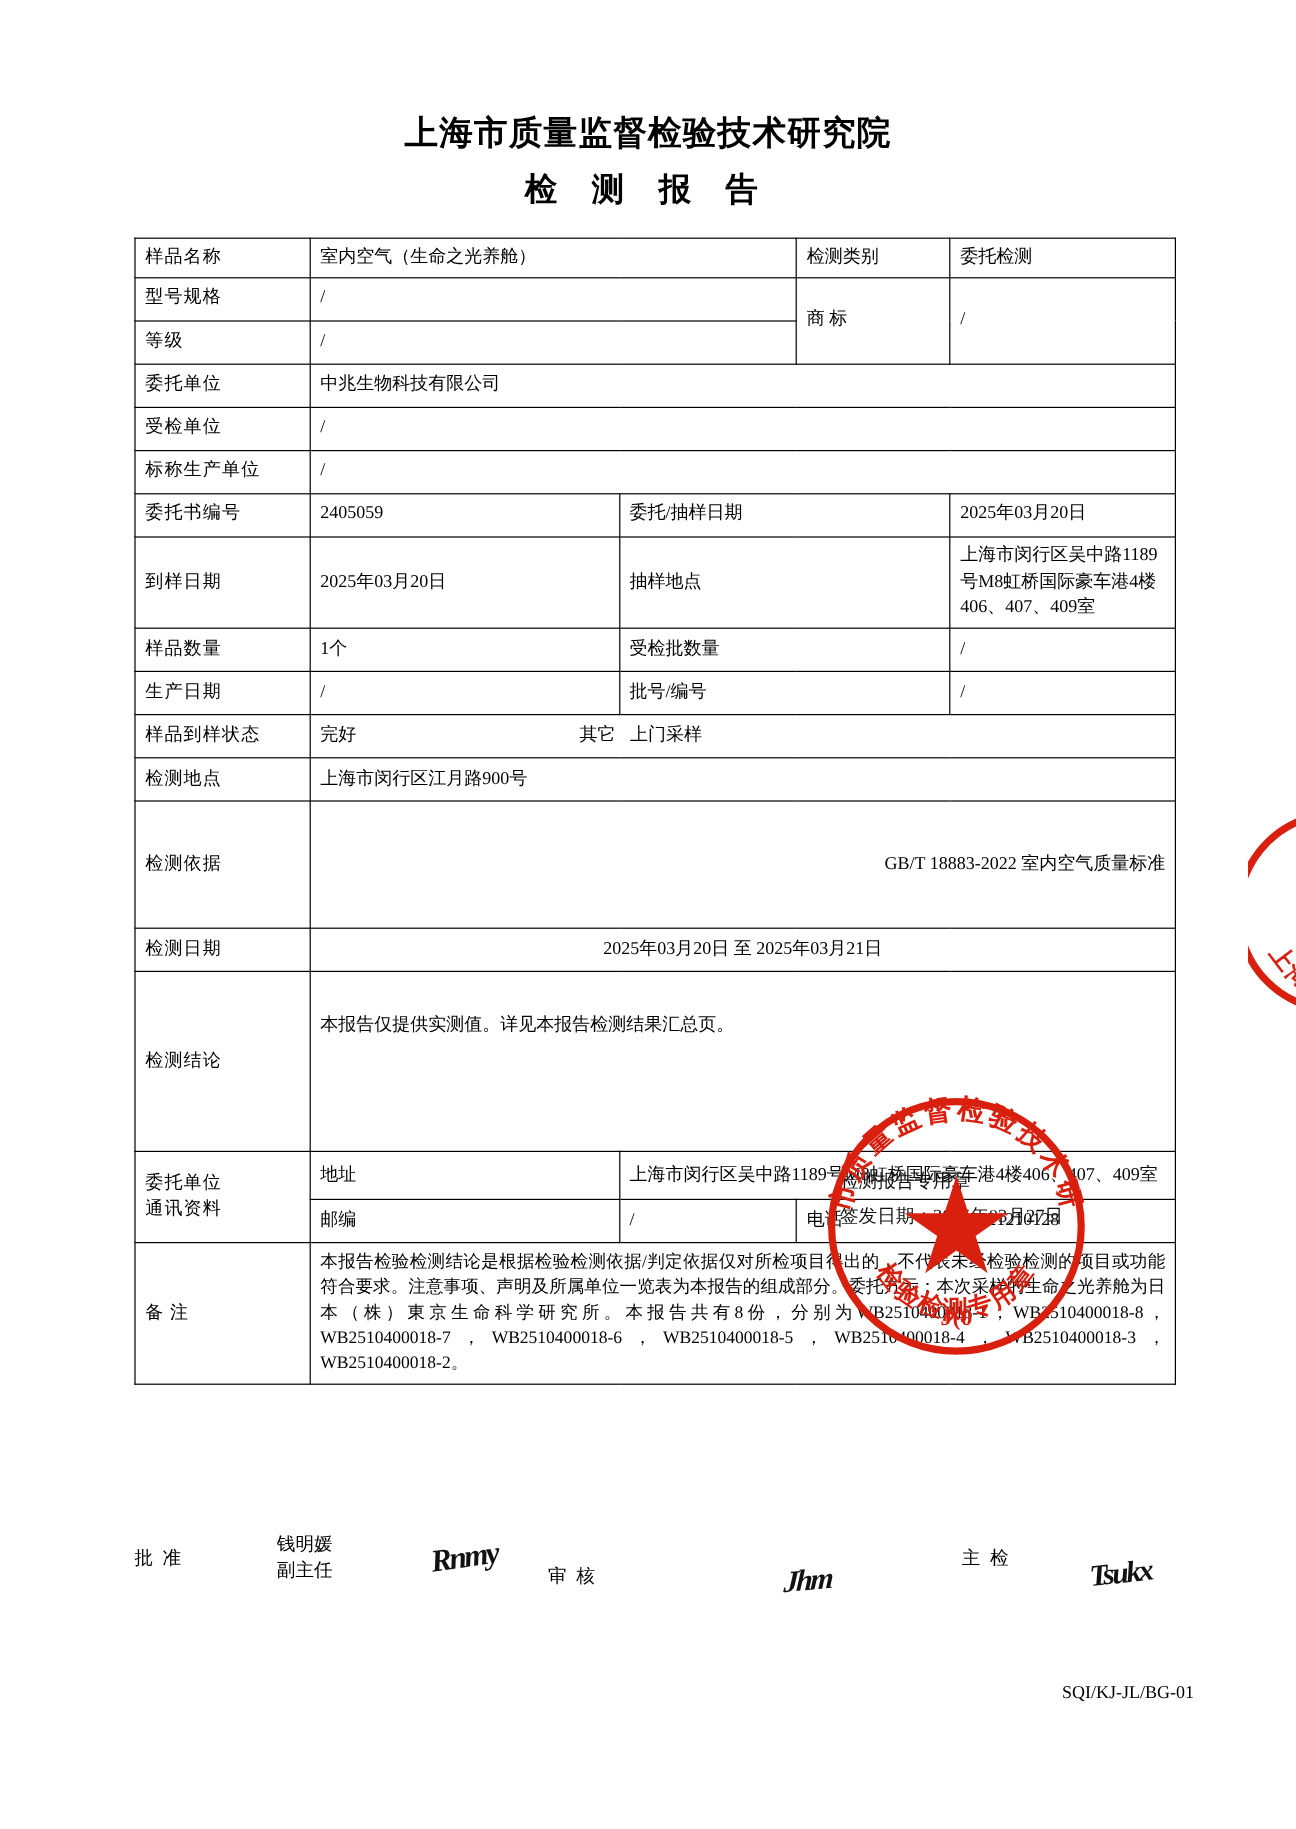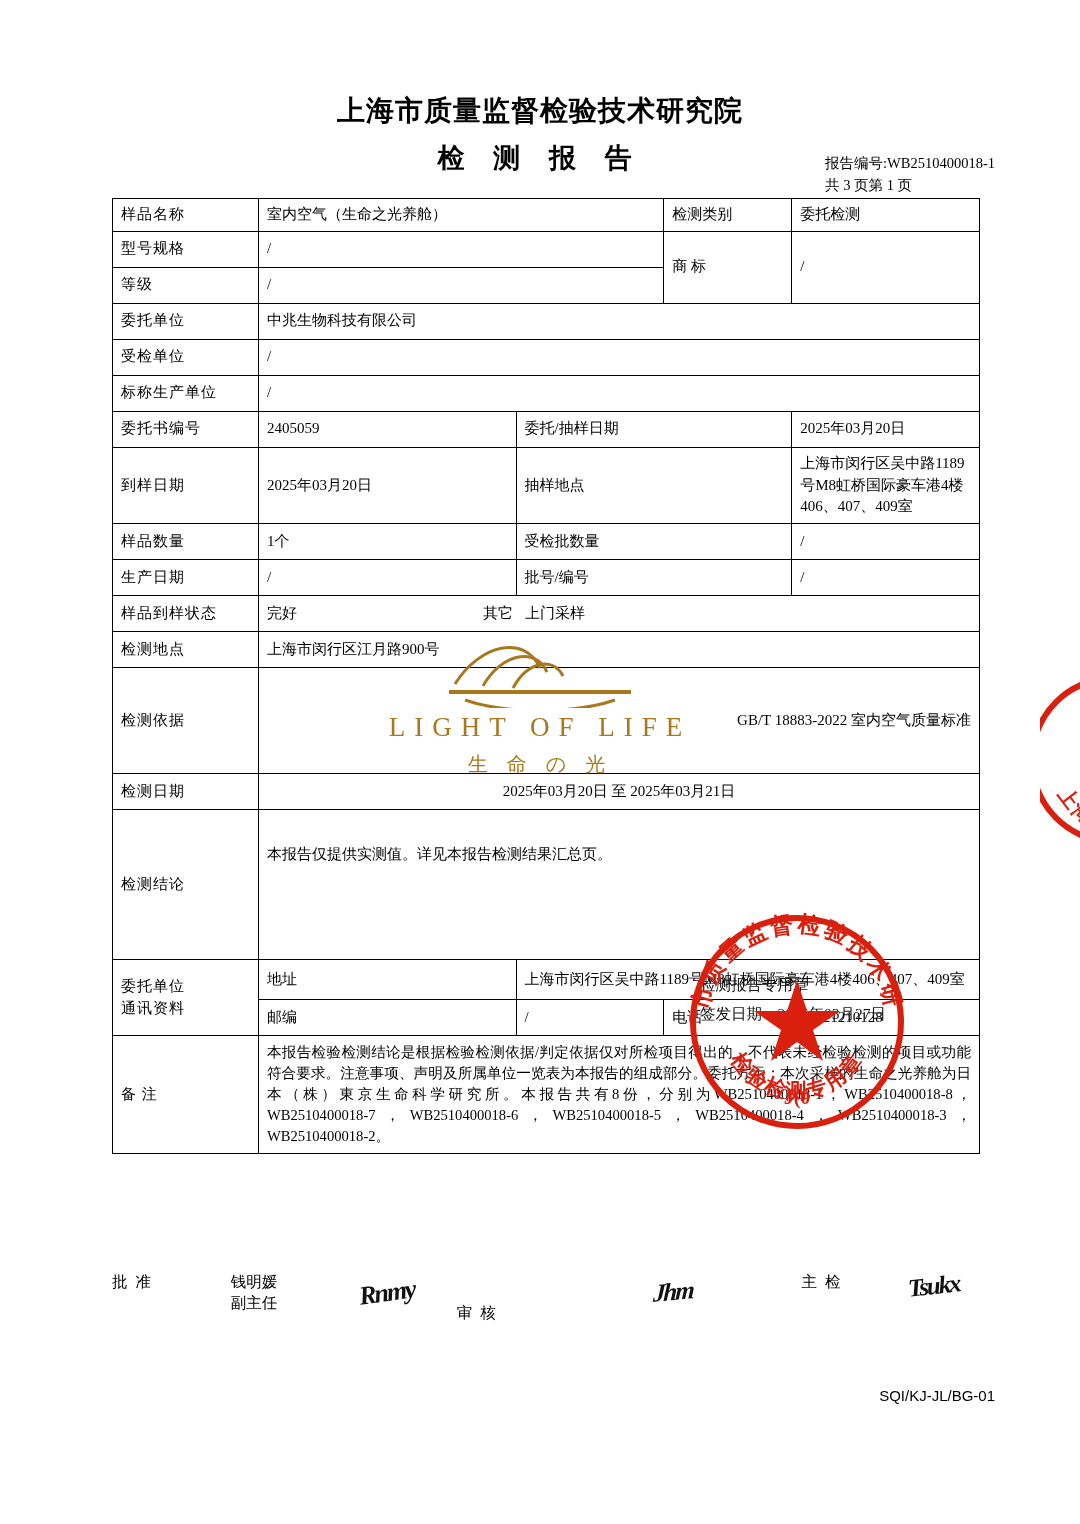--- a/index.html
+++ b/index.html
@@ -63,21 +63,21 @@
   .notes { font-size: 14.6px; line-height: 1.5; text-align: justify; }
 
   .sign-row {
     position: absolute;
     left: 112px;
     top: 1272px;
     width: 880px;
     font-family: "Liberation Serif", serif;
     font-size: 15.5px;
   }
-  .sign-grid { display: flex; align-items: flex-start; }
+  .sign-grid { display: flex; align-items: center; }
   .sign-cell { position: relative; }
   .sc1 { width: 112px; }
   .sc2 { width: 250px; }
   .sc3 { width: 112px; margin-top: 31px; }
   .sc4 { width: 250px; }
   .sc5 { width: 80px; }
   .sign-label { letter-spacing: 2px; }
   .sign-name { margin-left: 12px; }
   .sign-sub { margin-left: 12px; }
 
@@ -90,22 +90,22 @@
     font-size: 26px;
     letter-spacing: -2px;
     white-space: nowrap;
   }
   .sig2 { transform: rotate(-5deg) skewX(-8deg); font-size: 25px; }
   .sig3 { transform: rotate(-6deg); font-size: 25px; }
 
   .footer-code {
     position: absolute;
     right: 85px;
-    bottom: 88px;
-    font-family: Liberation Sans, sans-serif;
+    bottom: 72px;
+    font-family: Liberation Serif, serif;
     font-size: 15px;
   }
 
   
   .watermark {
     position: absolute;
     left: 0; right: 0;
     top: 628px;
     text-align: center;
     pointer-events: none;
@@ -167,24 +167,20 @@
 </head>
 <body>
 
 <div class="page">
 
   <div class="title-block">
     <div class="org-title">上海市质量监督检验技术研究院</div>
     <div class="report-title">检 测 报 告</div>
   </div>
 
-  <div class="report-meta">
-    <div><span>报告编号:</span><span>WB2510400018-1</span></div>
-    <div>共 3 页第 1 页</div>
-  </div>
 
   <table class="main">
     <colgroup>
       <col style="width:146px">
       <col style="width:258px">
       <col style="width:148px">
       <col style="width:128px">
       <col style="width:188px">
     </colgroup>
     <tbody>
@@ -307,35 +303,20 @@
         <div class="sign-label">主 检</div>
       </div>
       <div class="sign-cell" style="width:120px;position:relative;">
         <div class="sig sig3" style="position:absolute;left:30px;top:0px;">Tsukx</div>
       </div>
     </div>
   </div>
 
   <div class="footer-code">SQI/KJ-JL/BG-01</div>
 
-  <div class="watermark">
-    <div class="wm-arc">
-      <svg width="210" height="80" viewBox="0 0 210 80">
-        <g fill="none" stroke="#a9781d" stroke-width="3">
-          <path d="M20 56 C45 16, 90 6, 105 40"></path>
-          <path d="M48 58 C66 26, 100 18, 112 44"></path>
-          <path d="M78 60 C92 34, 118 28, 128 48"></path>
-          <path d="M14 64 L196 64" stroke-width="4"></path>
-          <path d="M30 72 C70 86, 140 86, 180 72" stroke-width="3"></path>
-        </g>
-      </svg>
-    </div>
-    <div class="wm-text">LIGHT OF LIFE</div>
-    <div class="wm-sub">生 命 の 光</div>
-  </div>
 
   <div class="stamp-inner-text">
     <div>检测报告专用章</div>
     <div><span>签发日期：</span><span>2025年03月27日</span></div>
   </div>
 
   <div class="stamp-main">
     <svg width="228" height="228" viewBox="0 0 228 228">
       <defs>
         <path id="arcTop" d="M 24 114 A 90 90 0 0 1 204 114"></path>

